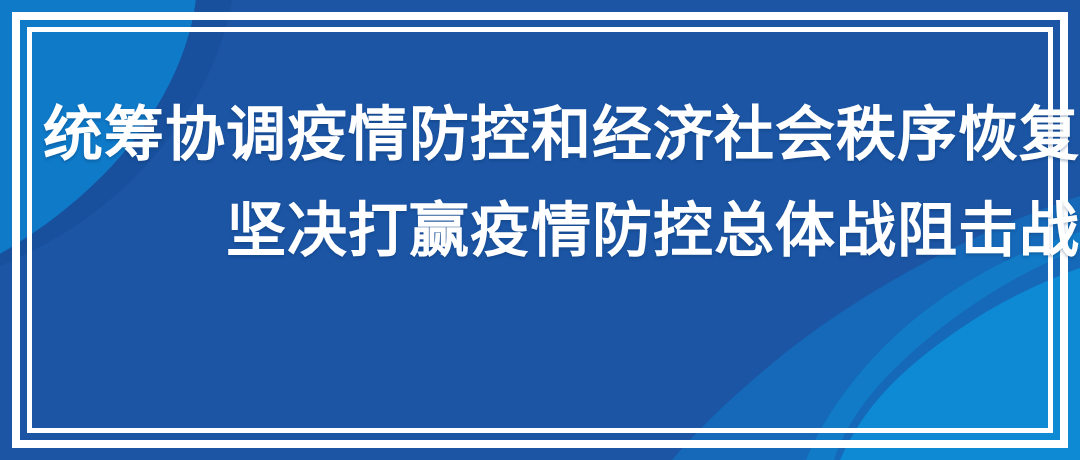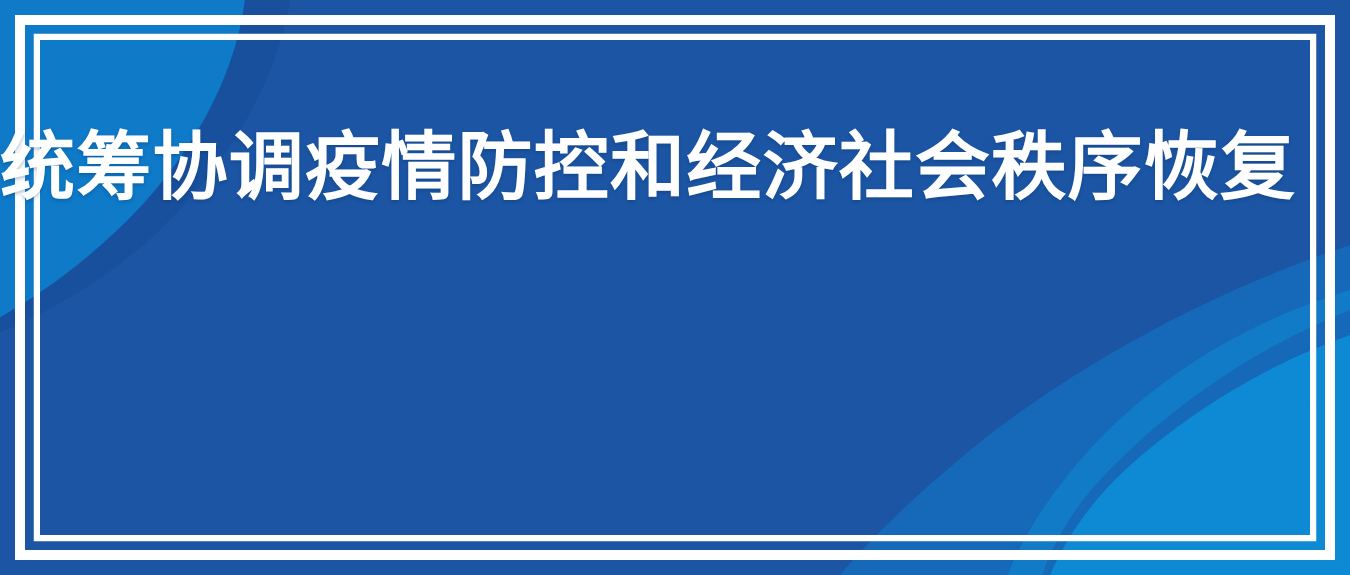--- a/index.html
+++ b/index.html
@@ -42,21 +42,21 @@
     border:5px solid #ffffff;
     pointer-events:none;
   }
 
   
   #text-stack {
     position:absolute;
     left:0; right:0; top:0; bottom:0;
     display:flex;
     flex-direction:column;
-    align-items:flex-start;
+    align-items:flex-end;
     justify-content:flex-start;
     z-index:5;
     pointer-events:none;
   }
 
   .headline {
     color:#ffffff;
     font-family:"DejaVu Serif","Liberation Serif", serif;
     font-weight:bold;
     font-size:60px;
@@ -102,15 +102,16 @@
     <path d="M1080,248 C1000,280 930,330 880,384 C858,408 842,435 834,460 L806,460 C818,430 838,398 866,366 C922,302 1000,256 1080,232 Z" fill="#0e8ad4" opacity="0.55"></path>
 
     <path d="M1038,330 C1058,322 1070,316 1080,310 L1080,460 L1010,460 C1014,416 1024,370 1038,330 Z" fill="#0e8ad4" opacity="0.9"></path>
   </svg>
 
   <div class="frame-outer"></div>
   <div class="frame-inner"></div>
 
   <div id="text-stack">
     <div class="headline line1">统筹协调疫情防控和经济社会秩序恢复</div>
+    <div class="headline line2">坚决打赢疫情防控总体战阻击战</div>
   </div>
 
 </div>
 
 </body></html>

